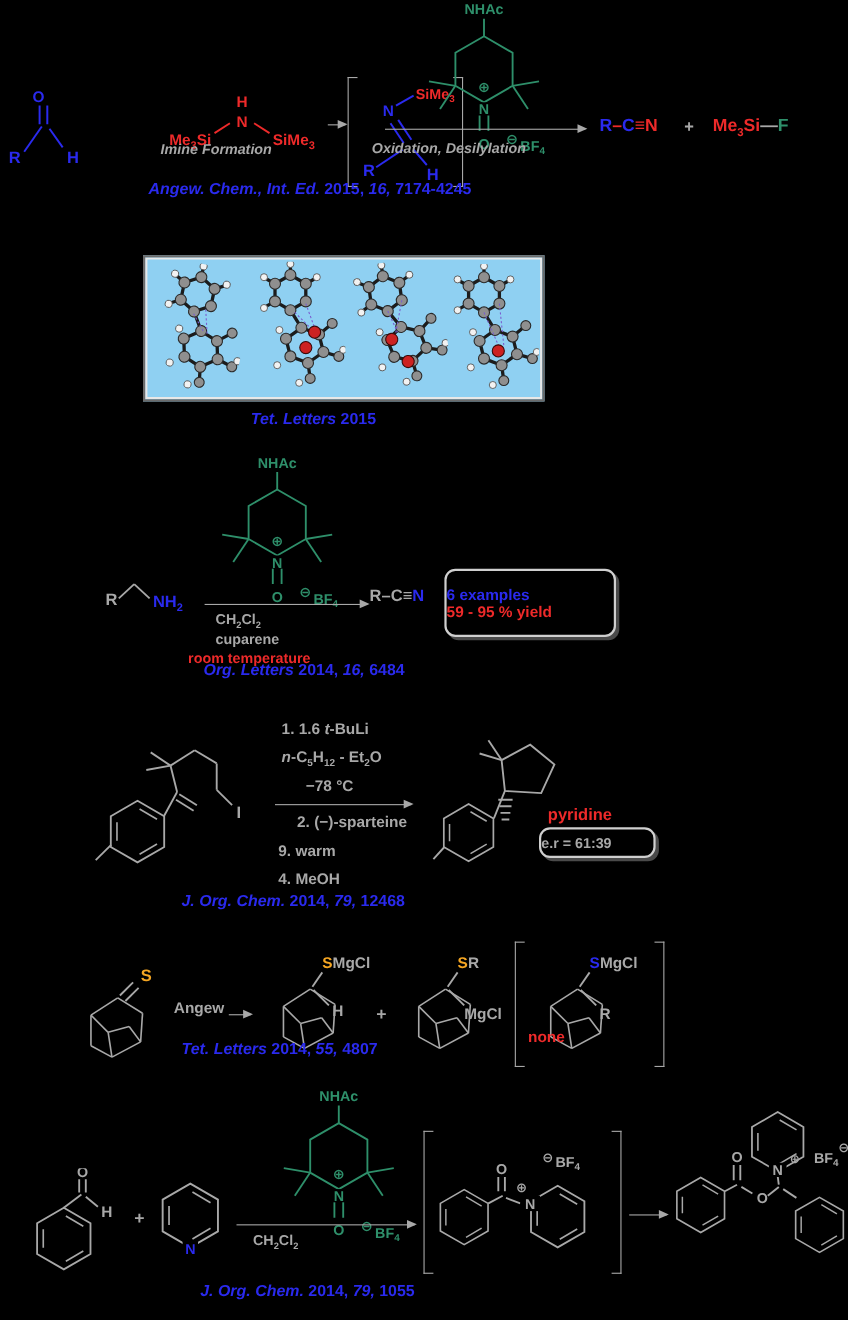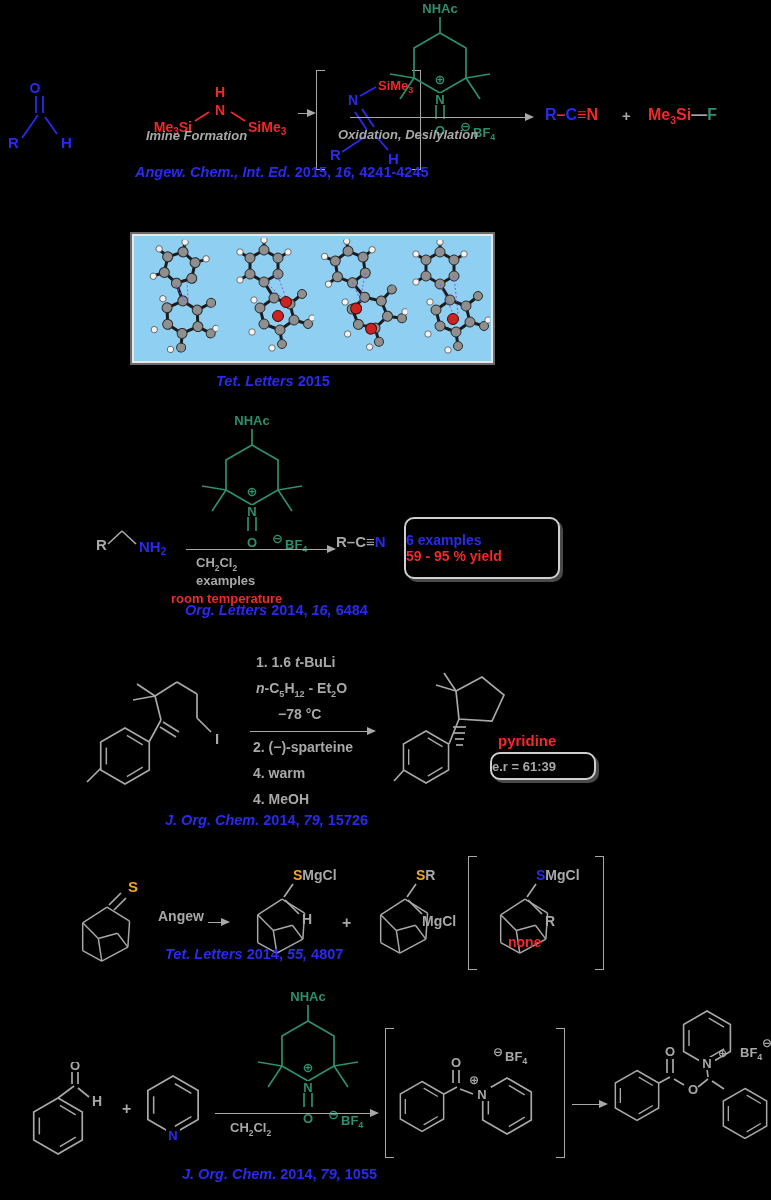--- a/index.html
+++ b/index.html
@@ -194,21 +194,21 @@
 </svg>
 
 <div class="abs rarrow" style="left:350px;top:117px;width:182px"></div>
 <div class="abs ctr ink b i f13" style="left:338px;top:127px;width:206px">Oxidation, Desilylation</div>
 
 <div class="abs b f16 nowrap" style="left:545px;top:106px"><span class="blue">R</span><span class="red">–</span><span class="blue">C</span><span class="red">≡</span><span class="red">N</span></div>
 <div class="abs ink b f15" style="left:622px;top:107px">+</div>
 <div class="abs b f16 nowrap" style="left:648px;top:106px"><span class="red"><span>Me</span><sub>3</sub><span>Si</span></span><span class="ink">—</span><span class="green">F</span></div>
 
 <div class="abs ctr citation" style="left:135px;top:164px;width:400px">
-  <span class="cit-j">Angew. Chem., Int. Ed.</span><span class="cit-y">2015,</span><span class="cit-v">16,</span><span class="cit-p">4241-4245</span>
+  <span class="cit-j">Angew. Chem., Int. Ed.</span><span class="cit-y">2015,</span><span class="cit-v">16,</span><span class="cit-p">7174-4245</span>
 </div>
 
 <div class="abs xtal-panel" style="left:130px;top:232px;width:361px;height:129px">
   <svg width="361" height="129">
     <g transform="translate(2,6) rotate(12 45 55)">
       <use href="#bsmol" width="90" height="115"></use>
       <line x1="50" y1="40" x2="56" y2="62" stroke="#7a5fd0" stroke-width="1" stroke-dasharray="2,2"></line>
       <line x1="40" y1="46" x2="52" y2="60" stroke="#7a5fd0" stroke-width="1" stroke-dasharray="2,2"></line>
     </g>
     <g transform="translate(92,4)">
@@ -226,21 +226,21 @@
       <circle cx="52" cy="92" r="5.5" fill="#cc2222" stroke="#3a0a0a"></circle>
     </g>
     <g transform="translate(268,6)">
       <use href="#bsmol" width="90" height="115"></use>
       <line x1="54" y1="36" x2="58" y2="74" stroke="#7a5fd0" stroke-width="1" stroke-dasharray="2,2"></line>
       <line x1="40" y1="44" x2="54" y2="76" stroke="#7a5fd0" stroke-width="1" stroke-dasharray="2,2"></line>
       <circle cx="53" cy="79" r="5.5" fill="#cc2222" stroke="#3a0a0a"></circle>
     </g>
   </svg>
 </div>
-<div class="abs ctr citation" style="left:216px;top:373px;width:200px">
+<div class="abs ctr citation" style="left:228px;top:373px;width:200px">
   <span class="cit-j">Tet. Letters</span><span class="cit-y">2015</span>
 </div>
 
 <svg class="abs" style="left:192px;top:412px" width="120" height="150">
   <use href="#tempo-ring" width="120" height="150"></use>
   <text x="60" y="13" font-size="13" text-anchor="middle" class="t-green">NHAc</text>
   <text x="60" y="84" font-size="13" text-anchor="middle" class="t-green">⊕</text>
   <rect x="52" y="93" width="16" height="12" fill="#000"></rect>
   <text x="60" y="104" font-size="13" text-anchor="middle" class="t-green">N</text>
   <text x="60" y="135" font-size="13" text-anchor="middle" class="t-green">O</text>
@@ -254,21 +254,21 @@
   <text x="4" y="38" font-size="15" class="t-ink">R</text>
   <line x1="16" y1="32" x2="30" y2="19" class="s-ink"></line>
   <line x1="30" y1="19" x2="44" y2="32" class="s-ink"></line>
   <text x="47" y="40" font-size="15" class="t-blue">
     <tspan>NH</tspan><tspan dy="3" font-size="10">2</tspan>
   </text>
 </svg>
 
 <div class="abs rarrow" style="left:186px;top:549px;width:148px"></div>
 <div class="abs ctr ink b f13" style="left:196px;top:555px;width:130px"><span>CH</span><sub>2</sub><span>Cl</span><sub>2</sub></div>
-<div class="abs ctr ink b f13" style="left:196px;top:573px;width:130px">examples</div>
+<div class="abs ctr ink b f13" style="left:196px;top:573px;width:130px">cuparene</div>
 <div class="abs ctr red b f13" style="left:171px;top:591px;width:180px">room temperature</div>
 
 <div class="abs b f15 nowrap" style="left:336px;top:533px"><span class="ink">R</span><span class="ink">–</span><span class="ink">C</span><span class="ink">≡</span><span class="blue">N</span></div>
 
 <div class="abs resbox ctr" style="left:404px;top:517px;width:152px;height:58px">
   <div class="blue b f14">6 examples</div>
   <div class="red b f14">59 - 95 % yield</div>
 </div>
 
 <div class="abs ctr citation" style="left:185px;top:602px;width:300px">
@@ -288,22 +288,22 @@
   <line x1="102" y1="30" x2="122" y2="42" class="s-ink"></line>
   <line x1="122" y1="42" x2="122" y2="66" class="s-ink"></line>
   <line x1="122" y1="66" x2="136" y2="80" class="s-ink"></line>
   <text x="140" y="92" font-size="15" class="t-ink">I</text>
 </svg>
 
 <div class="abs ink b f14 nowrap" style="left:256px;top:654px"><span>1. 1.6 </span><span class="i">t</span><span>-BuLi</span></div>
 <div class="abs ink b f14 nowrap" style="left:256px;top:680px"><span class="i">n</span><span>-C</span><sub>5</sub><span>H</span><sub>12</sub><span> - Et</span><sub>2</sub><span>O</span></div>
 <div class="abs ink b f14 nowrap" style="left:278px;top:706px">−78 °C</div>
 <div class="abs rarrow" style="left:250px;top:731px;width:124px"></div>
-<div class="abs ink b f14 nowrap" style="left:253px;top:739px"><span>2. </span><span>(−)-sparteine</span></div>
-<div class="abs ink b f14 nowrap" style="left:253px;top:765px">4. warm</div>
+<div class="abs ink b f14 nowrap" style="left:270px;top:739px"><span>2. </span><span>(−)-sparteine</span></div>
+<div class="abs ink b f14 nowrap" style="left:253px;top:765px">9. warm</div>
 <div class="abs ink b f14 nowrap" style="left:253px;top:791px">4. MeOH</div>
 
 <svg class="abs" style="left:392px;top:665px" width="140" height="140">
   <use href="#benzene" x="8" y="62" width="52" height="60" class="u-ink"></use>
   <line x1="12" y1="105" x2="2" y2="116" class="s-ink"></line>
   <line x1="57" y1="79" x2="67" y2="54" class="s-ink"></line>
   <polygon points="67,54 64,26 90,12 112,30 100,56" class="s-ink"></polygon>
   <line x1="64" y1="26" x2="44" y2="20" class="s-ink"></line>
   <line x1="64" y1="26" x2="52" y2="8" class="s-ink"></line>
   <g class="s-ink">
@@ -313,21 +313,21 @@
     <line x1="64" y1="80" x2="71" y2="80"></line>
   </g>
 </svg>
 
 <div class="abs ctr red b f15" style="left:498px;top:732px;width:95px">pyridine</div>
 <div class="abs resbox ctr" style="left:490px;top:752px;width:102px;height:24px">
   <div class="ink b f13">e.r = 61:39</div>
 </div>
 
 <div class="abs ctr citation" style="left:165px;top:812px;width:320px">
-  <span class="cit-j">J. Org. Chem.</span><span class="cit-y">2014,</span><span class="cit-v">79,</span><span class="cit-p">15726</span>
+  <span class="cit-j">J. Org. Chem.</span><span class="cit-y">2014,</span><span class="cit-v">79,</span><span class="cit-p">12468</span>
 </div>
 
 <svg class="abs" style="left:60px;top:870px" width="120" height="110">
   <use href="#adam" x="14" y="30" width="66" height="70" class="u-ink"></use>
   <line x1="49" y1="35" x2="61" y2="23" class="s-ink"></line>
   <line x1="54" y1="40" x2="66" y2="28" class="s-ink"></line>
   <text x="68" y="22" font-size="15" class="t-orange">S</text>
 </svg>
 
 <div class="abs ink b f14" style="left:158px;top:908px">Angew</div>
@@ -359,21 +359,21 @@
 <svg class="abs" style="left:478px;top:858px" width="115" height="112">
   <use href="#adam" x="14" y="34" width="66" height="70" class="u-ink"></use>
   <line x1="49" y1="39" x2="58" y2="26" class="s-ink"></line>
   <text x="58" y="22" font-size="14">
     <tspan class="t-blue">S</tspan><tspan class="t-ink">MgCl</tspan>
   </text>
   <line x1="50" y1="42" x2="64" y2="56" class="s-ink"></line>
   <text x="67" y="68" font-size="14" class="t-ink">R</text>
 </svg>
 <div class="abs brr" style="left:595px;top:856px;height:112px"></div>
-<div class="abs ctr red b f14" style="left:508px;top:934px;width:70px">none</div>
+<div class="abs ctr red b f14" style="left:480px;top:934px;width:70px">none</div>
 
 <div class="abs ctr citation" style="left:165px;top:946px;width:320px">
   <span class="cit-j">Tet. Letters</span><span class="cit-y">2014,</span><span class="cit-v">55,</span><span class="cit-p">4807</span>
 </div>
 
 <svg class="abs" style="left:28px;top:1062px" width="110" height="100">
   <use href="#benzene" x="2" y="32" width="56" height="64" class="u-ink"></use>
   <line x1="30" y1="36" x2="46" y2="24" class="s-ink"></line>
   <line x1="44" y1="22" x2="44" y2="10" class="s-ink"></line>
   <line x1="50" y1="22" x2="50" y2="10" class="s-ink"></line>

